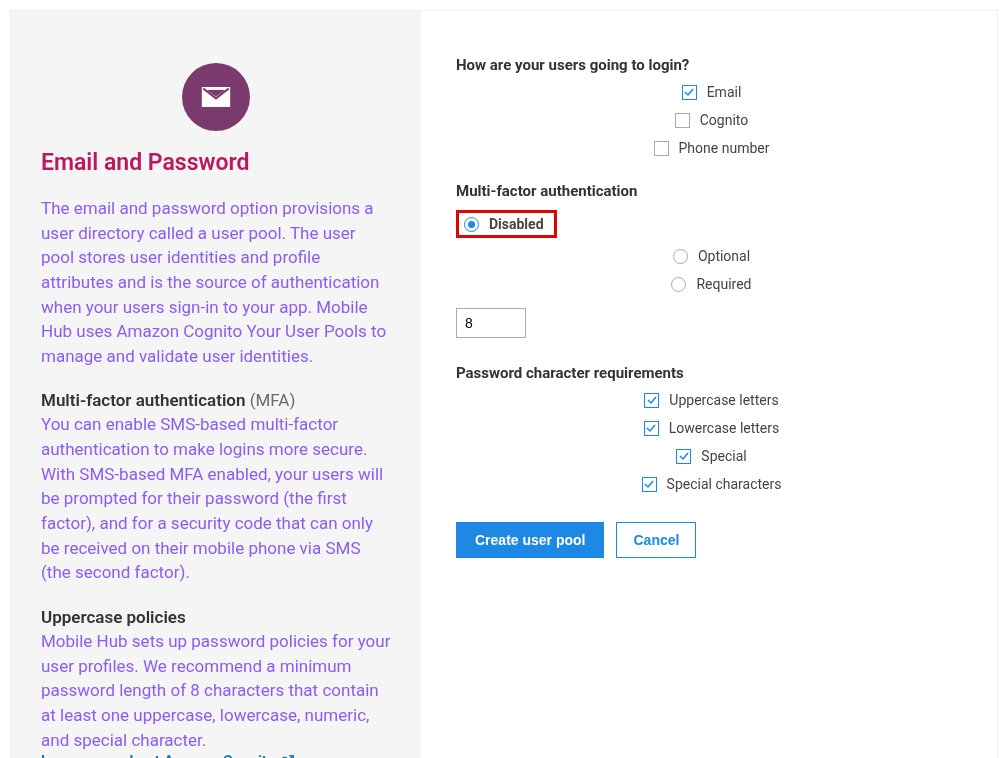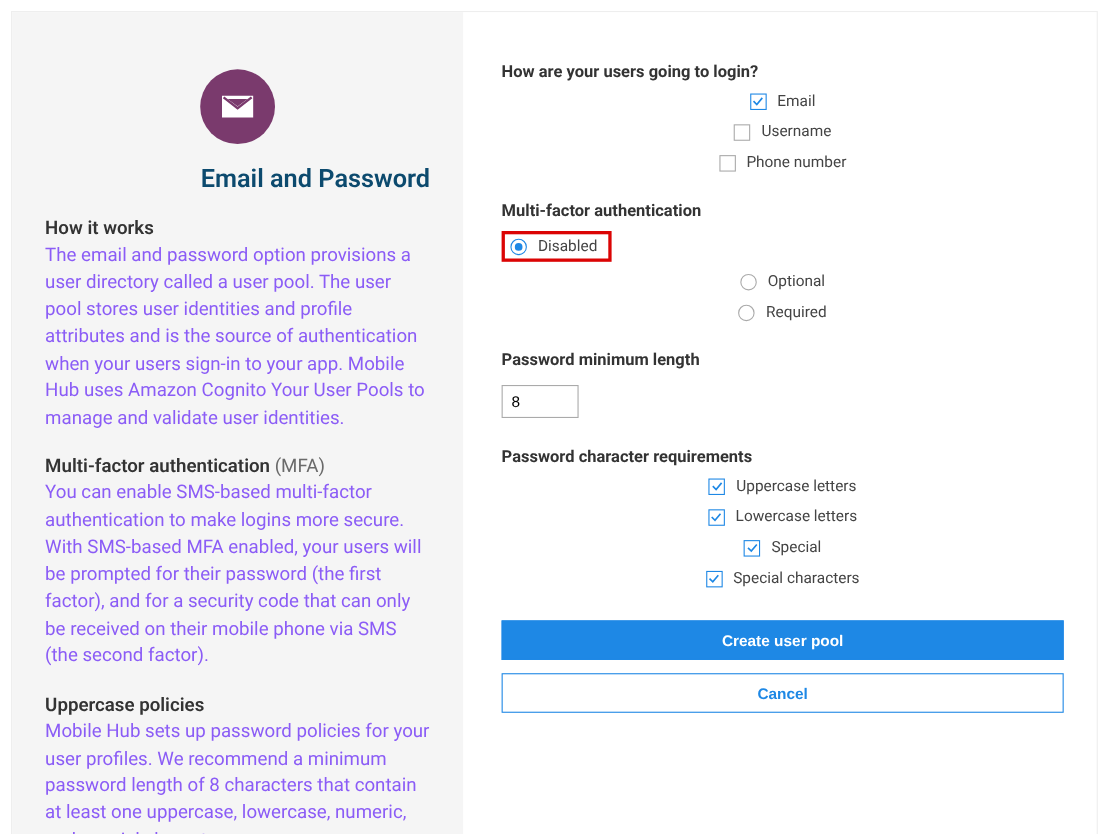--- a/index.html
+++ b/index.html
@@ -29,24 +29,24 @@
     width: 68px;
     height: 68px;
     border-radius: 50%;
     background: #7a3a6d;
     display: flex;
     align-items: center;
     justify-content: center;
     margin: 22px auto 18px auto;
   }
   .panel-title {
-    text-align: right;
+    text-align: left;
     font-size: 23px;
     font-weight: 600;
-    color: #0c4a6e;
+    color: #be185d;
     margin-bottom: 20px;
   }
   .left-section-heading {
     font-size: 17px;
     font-weight: 600;
     color: #333;
     margin-top: 22px;
     margin-bottom: 2px;
   }
   .left-section-heading:first-of-type { margin-top: 0; }
@@ -113,70 +113,69 @@
   }
   .radio.checked {
     border-color: #1e88e5;
   }
   .highlight-box {
     border: 3px solid #db0404;
     padding: 3px 10px 3px 5px;
     display: inline-flex;
     align-items: center;
     margin-bottom: 10px;
+    font-weight: bold;
   }
   .highlight-box .radio-row { margin-bottom: 0; }
   .num-input {
     width: 70px;
     height: 30px;
     border: 1px solid #aaa;
     padding: 4px 8px;
     font-size: 14px;
     margin-top: 4px;
   }
   .btn-row {
     margin-top: 30px;
     display: flex;
     gap: 12px;
-    flex-direction: column;
   }
   .btn-primary {
     background: #1e88e5;
     border: 1px solid #1e88e5;
     color: #fff;
     padding: 9px 18px;
     font-size: 14px;
     cursor: pointer;
     font-weight: 600;
   }
   .btn-secondary {
     background: #fff;
     border: 1px solid #1e88e5;
     color: #1e88e5;
-    padding: 9px 2px;
+    padding: 9px 16px;
     font-size: 14px;
     cursor: pointer;
     font-weight: 600;
   }
 </style>
 </head>
 <body>
 
 <div class="container">
 
   <div class="left-panel">
     <div class="icon-circle">
       <svg width="34" height="34" viewBox="0 0 24 24" fill="none">
         <path d="M3 6.5 L12 13 L21 6.5 M3 6 H21 V18 H3 Z" stroke="#fff" stroke-width="2" fill="#fff"></path>
         <path d="M3 6 L12 13 L21 6" stroke="#7a3a6d" stroke-width="1.5" fill="none"></path>
       </svg>
     </div>
     <div class="panel-title">Email and Password</div>
 
-    <div class="left-section-heading">How it works</div>
     <div class="left-section-body">The email and password option provisions a user directory called a user pool. The user pool stores user identities and profile attributes and is the source of authentication when your users sign-in to your app. Mobile Hub uses Amazon Cognito Your User Pools to manage and validate user identities.</div>
 
     <div class="left-section-heading">
       <span>Multi-factor authentication</span><span class="mfa-label-light"> (MFA)</span>
     </div>
     <div class="left-section-body">You can enable SMS-based multi-factor authentication to make logins more secure. With SMS-based MFA enabled, your users will be prompted for their password (the first factor), and for a security code that can only be received on their mobile phone via SMS (the second factor).</div>
 
     <div class="left-section-heading">Uppercase policies</div>
     <div class="left-section-body">Mobile Hub sets up password policies for your user profiles. We recommend a minimum password length of 8 characters that contain at least one uppercase, lowercase, numeric, and special character.</div>
 
@@ -198,21 +197,21 @@
         <svg width="12" height="12" viewBox="0 0 24 24">
             <path d="M4 12 L10 18 L20 6" stroke="#1e88e5" stroke-width="3" fill="none"></path>
           </svg>
       </span>
       <span>Email</span>
     </div>
     <div class="checkbox-row">
       <span class="checkbox">
         
       </span>
-      <span>Username</span>
+      <span>Cognito</span>
     </div>
     <div class="checkbox-row">
       <span class="checkbox">
         
       </span>
       <span>Phone number</span>
     </div>
 
     <div class="form-heading section-gap">Multi-factor authentication</div>
     <div>
@@ -225,21 +224,20 @@
     </div>
     <div class="radio-row">
       <span class="radio"></span>
       <span>Optional</span>
     </div>
     <div class="radio-row">
       <span class="radio"></span>
       <span>Required</span>
     </div>
 
-    <div class="form-heading section-gap">Password minimum length</div>
     <input class="num-input" type="text" value="8" style="">
 
     <div class="form-heading section-gap">Password character requirements</div>
     <div class="checkbox-row">
       <span class="checkbox checked">
         <svg width="12" height="12" viewBox="0 0 24 24">
             <path d="M4 12 L10 18 L20 6" stroke="#1e88e5" stroke-width="3" fill="none"></path>
           </svg>
       </span>
       <span>Uppercase letters</span>

